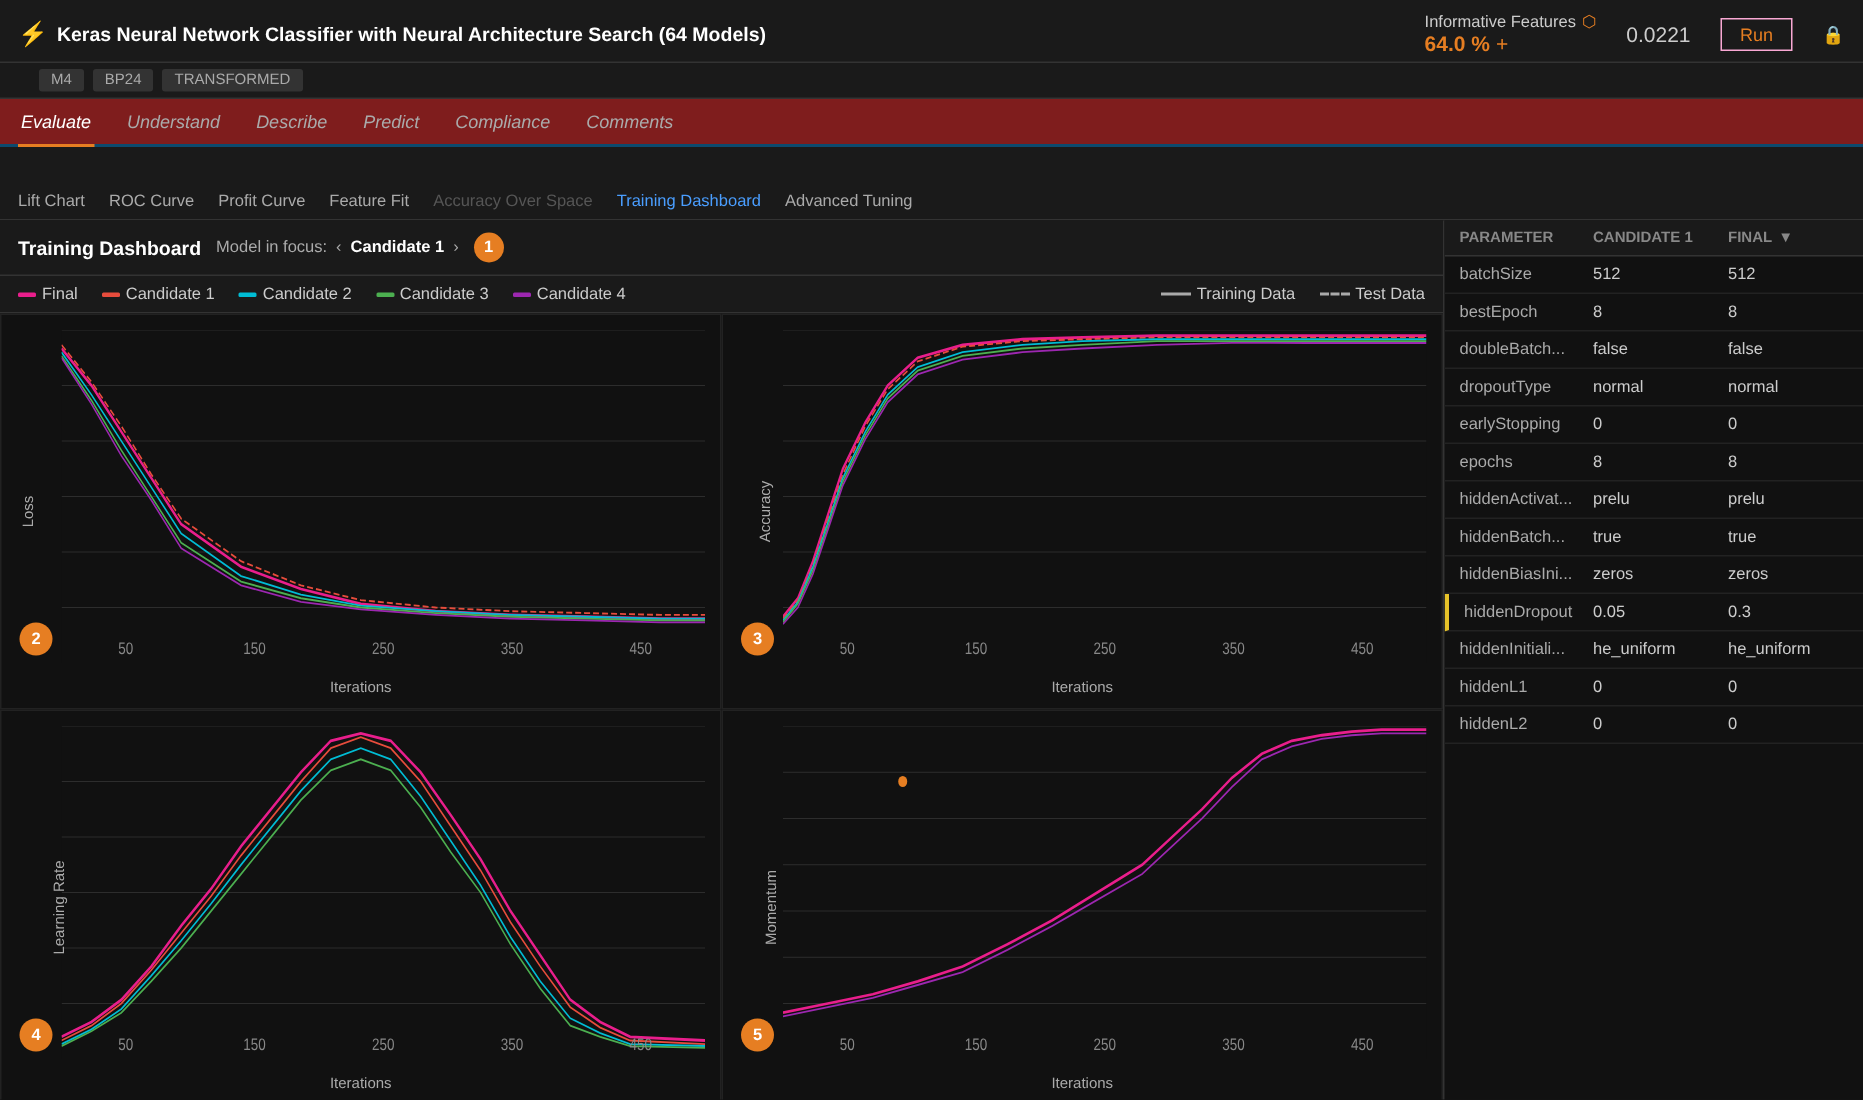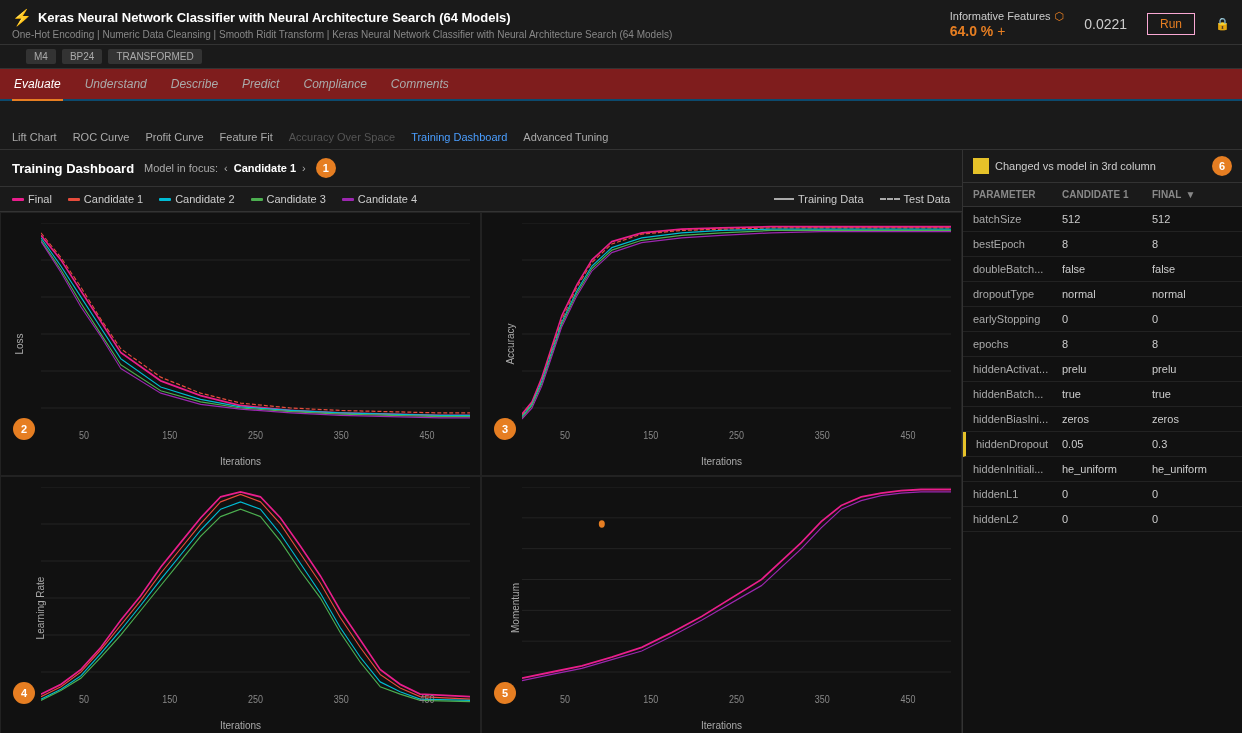--- a/index.html
+++ b/index.html
@@ -95,21 +95,20 @@
   </style>
 </head>
 <body>
 
 <div class="header">
   <div class="header-left">
     <div class="header-title">
       <span class="logo">⚡</span>
       <span>Keras Neural Network Classifier with Neural Architecture Search (64 Models)</span>
     </div>
-    <div class="header-subtitle">One-Hot Encoding | Numeric Data Cleansing | Smooth Ridit Transform | Keras Neural Network Classifier with Neural Architecture Search (64 Models)</div>
   </div>
   <div class="header-right">
     <div class="informative-features">
       <div class="label" style="display:flex;align-items:center;gap:4px;">
         <span>Informative Features</span>
         <span style="color:#e67e22;">⬡</span>
       </div>
       <div class="value">
         <span class="pct">64.0 %</span>
         <span style="color:#e67e22;cursor:pointer;font-size:14px;">+</span>
@@ -346,27 +345,20 @@
       <span class="scroll-arrow">→</span>
       <span class="more-btn">
         <span>⚙</span>
         <span>More</span>
       </span>
     </div>
   </div>
 
   <div class="params-panel">
 
-    <div class="params-header" style="display:flex;align-items:center;justify-content:space-between;">
-      <div style="display:flex;align-items:center;gap:6px;">
-        <div class="changed-indicator"></div>
-        <span class="changed-label">Changed vs model in 3rd column</span>
-      </div>
-      <div class="circle-num">6</div>
-    </div>
 
     <div class="params-col-header">
       <span>PARAMETER</span>
       <span>CANDIDATE 1</span>
       <div class="final-col">
         <span>FINAL</span>
         <span style="cursor:pointer;">▼</span>
       </div>
     </div>
 

